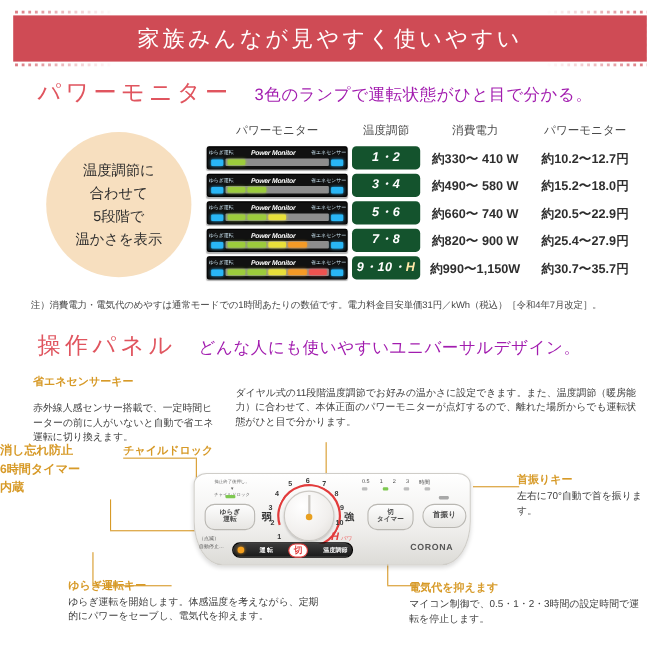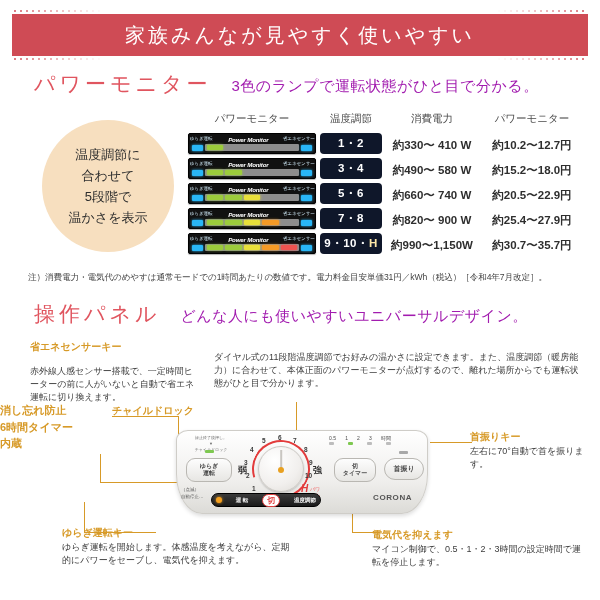--- a/index.html
+++ b/index.html
@@ -86,22 +86,22 @@
     display: flex; align-items: center; gap: 2px; padding: 0 2px;
   }
   .seg { flex: 1; height: 5px; border-radius: 1px; background: transparent; }
   .g { background: #9ccc3c; box-shadow: 0 0 3px #9ccc3c; }
   .y { background: #e8e03a; box-shadow: 0 0 3px #e8e03a; }
   .o { background: #f59a26; box-shadow: 0 0 3px #f59a26; }
   .r { background: #ef5350; box-shadow: 0 0 3px #ef5350; }
 
   .pill {
     display: block; width: 62px; height: 21px; line-height: 21px; margin: 0 auto;
-    background: #0f172a; color: #fff; border-radius: 4px;
-    font-size: 11.5px; font-weight: bold; letter-spacing: .5px;
+    background: #14532d; color: #fff; border-radius: 4px;
+    font-size: 11.5px; font-weight: bold; letter-spacing: .5px; font-style: italic;
   }
   .pill .h { color: #ffe9a8; }
   .val { font-size: 11.5px; font-weight: bold; color: #2e2e2e; }
 
   .note {
     margin: 10px 28px 0 28px; font-size: 8.6px; color: #444; letter-spacing: -.1px;
   }
 
   
   .panel-sec { margin-top: 16px; }

